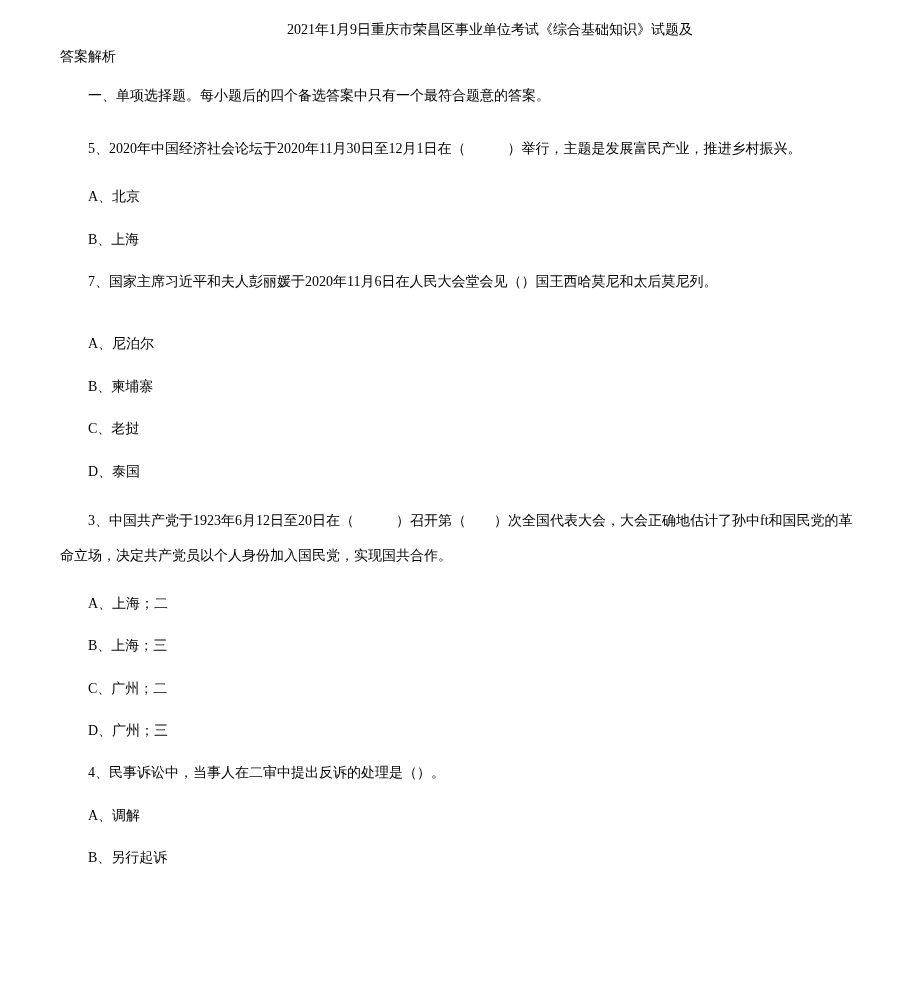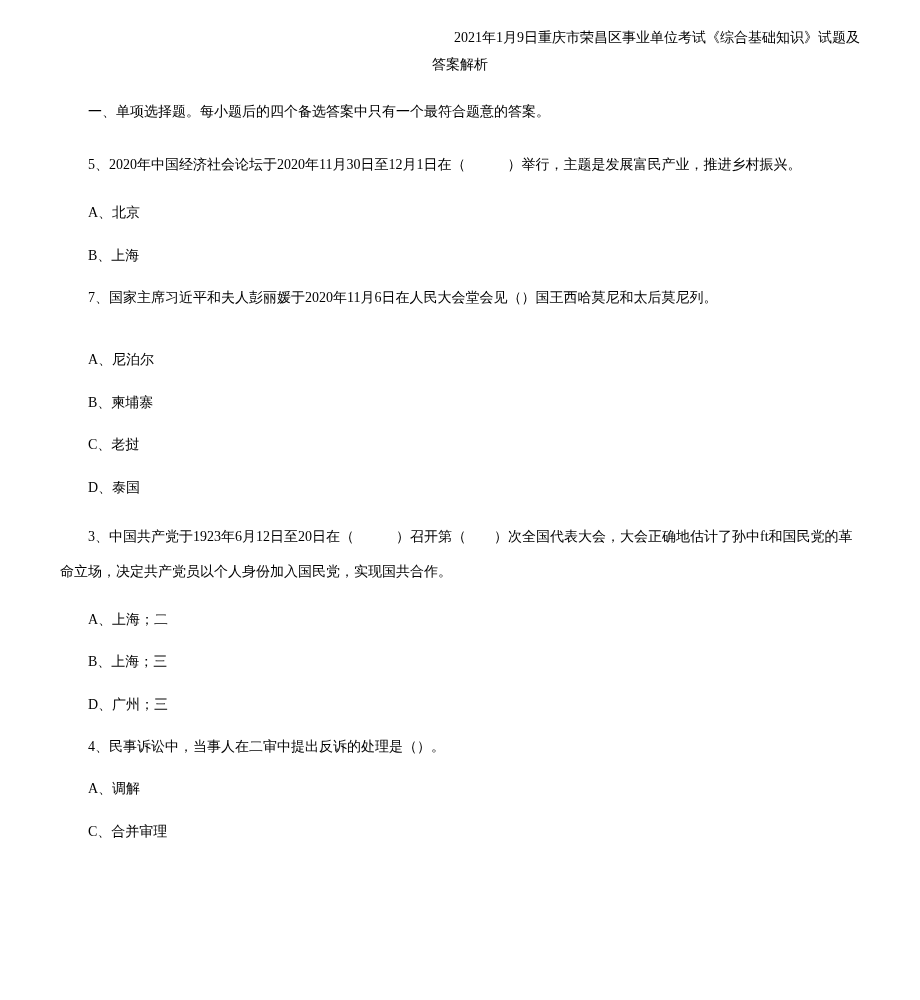--- a/index.html
+++ b/index.html
@@ -11,29 +11,29 @@
       font-family: "SimSun", "宋体", serif;
       font-size: 14px;
       line-height: 1.6;
       color: #000;
       background: #fff;
       width: 920px;
       height: 1000px;
       padding: 15px 60px;
     }
     .title-line {
-      text-align: right;
-      margin-top: 12px;
+      text-align: center;
+      margin-top: 4px;
       margin-bottom: 5px;
       white-space: nowrap;
       padding-left: 60px;
     }
     .subtitle-line {
-      text-align: center;
-      margin-bottom: 24px;
+      text-align: left;
+      margin-bottom: 16px;
       font-family: Liberation Serif, serif;
     }
     .section-heading {
       text-indent: 2em;
       margin-bottom: 24px;
     }
     .question {
       text-indent: 2em;
       margin-bottom: 20px;
       line-height: 2.5;
@@ -73,21 +73,22 @@
   <div class="option">A、尼泊尔</div>
   <div class="option">B、柬埔寨</div>
   <div class="option">C、老挝</div>
   <div class="option">D、泰国</div>
 </div>
 
 <div class="question">3、中国共产党于1923年6月12日至20日在（　　　）召开第（　　）次全国代表大会，大会正确地估计了孙中ft和国民党的革命立场，决定共产党员以个人身份加入国民党，实现国共合作。</div>
 <div class="option-group">
   <div class="option">A、上海；二</div>
   <div class="option">B、上海；三</div>
+  <div class="option">C、广州；二</div>
   <div class="option">D、广州；三</div>
 </div>
 
 <div class="question tight">4、民事诉讼中，当事人在二审中提出反诉的处理是（）。</div>
 <div class="option-group">
   <div class="option">A、调解</div>
-  <div class="option">C、合并审理</div>
+  <div class="option">B、另行起诉</div>
 
 </div>
 
 </body></html>

